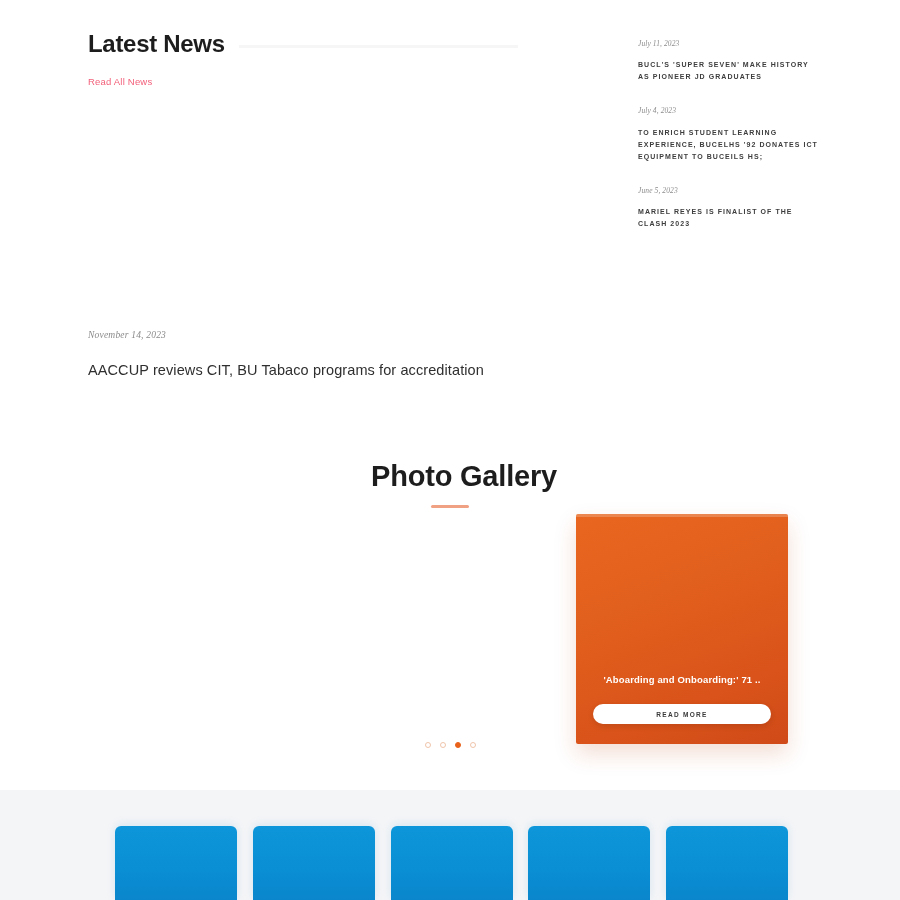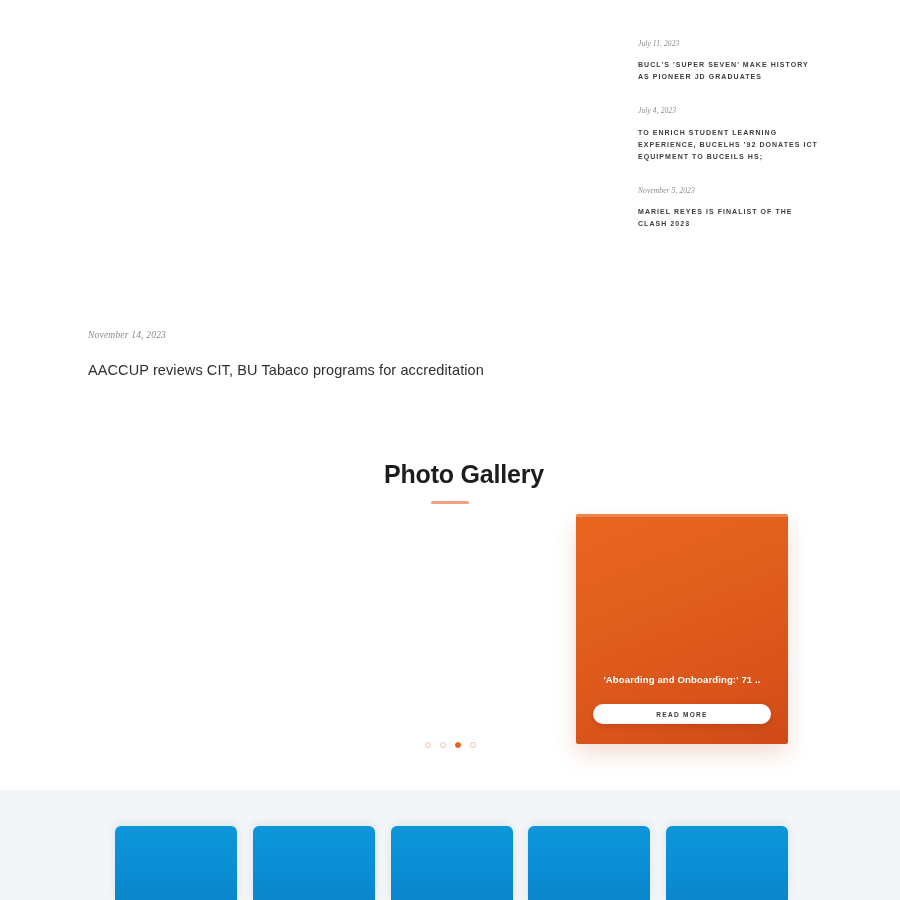--- a/index.html
+++ b/index.html
@@ -136,21 +136,21 @@
   .gallery-section {
     position: absolute;
     left: 0; top: 430px;
     width: 900px;
     height: 360px;
     background: #ffffff;
   }
 
   .gallery-title {
     text-align: center;
-    font-size: 25px;
+    font-size: 29px;
     font-weight: 700;
     color: #1d1d1d;
     letter-spacing: -0.2px;
     padding-top: 30px;
     margin-left: 28px;
   }
 
   .gallery-underline {
     width: 38px;
     height: 2.5px;
@@ -284,37 +284,44 @@
   .bcard-4 { left: 528px; }
   .bcard-5 { left: 666px; }
 </style>
 </head>
 <body>
 
 <div class="page">
 
   <section class="news-section">
 
+    <div class="news-left">
+      <div class="latest-news-head">
+        <h2 class="latest-news-title">Latest News</h2>
+        <div class="head-rule"></div>
+      </div>
+      <a class="read-all-news" href="#">Read All News</a>
+    </div>
 
     <article class="feature-article">
       <div class="feature-date">November 14, 2023</div>
       <h3 class="feature-title">AACCUP reviews CIT, BU Tabaco programs for accreditation</h3>
     </article>
 
     <aside class="news-sidebar">
       <div class="side-item">
         <div class="side-date">July 11, 2023</div>
         <div class="side-title">BUCL'S 'SUPER SEVEN' MAKE HISTORY AS PIONEER JD GRADUATES</div>
       </div>
       <div class="side-item">
         <div class="side-date">July 4, 2023</div>
         <div class="side-title">TO ENRICH STUDENT LEARNING EXPERIENCE, BUCELHS '92 DONATES ICT EQUIPMENT TO BUCEILS HS;</div>
       </div>
       <div class="side-item">
-        <div class="side-date">November 5, 2023</div>
+        <div class="side-date">June 5, 2023</div>
         <div class="side-title">MARIEL REYES IS FINALIST OF THE CLASH 2023</div>
       </div>
     </aside>
 
   </section>
 
   <section class="gallery-section">
 
     <h2 class="gallery-title">Photo Gallery</h2>
     <div class="gallery-underline"></div>

